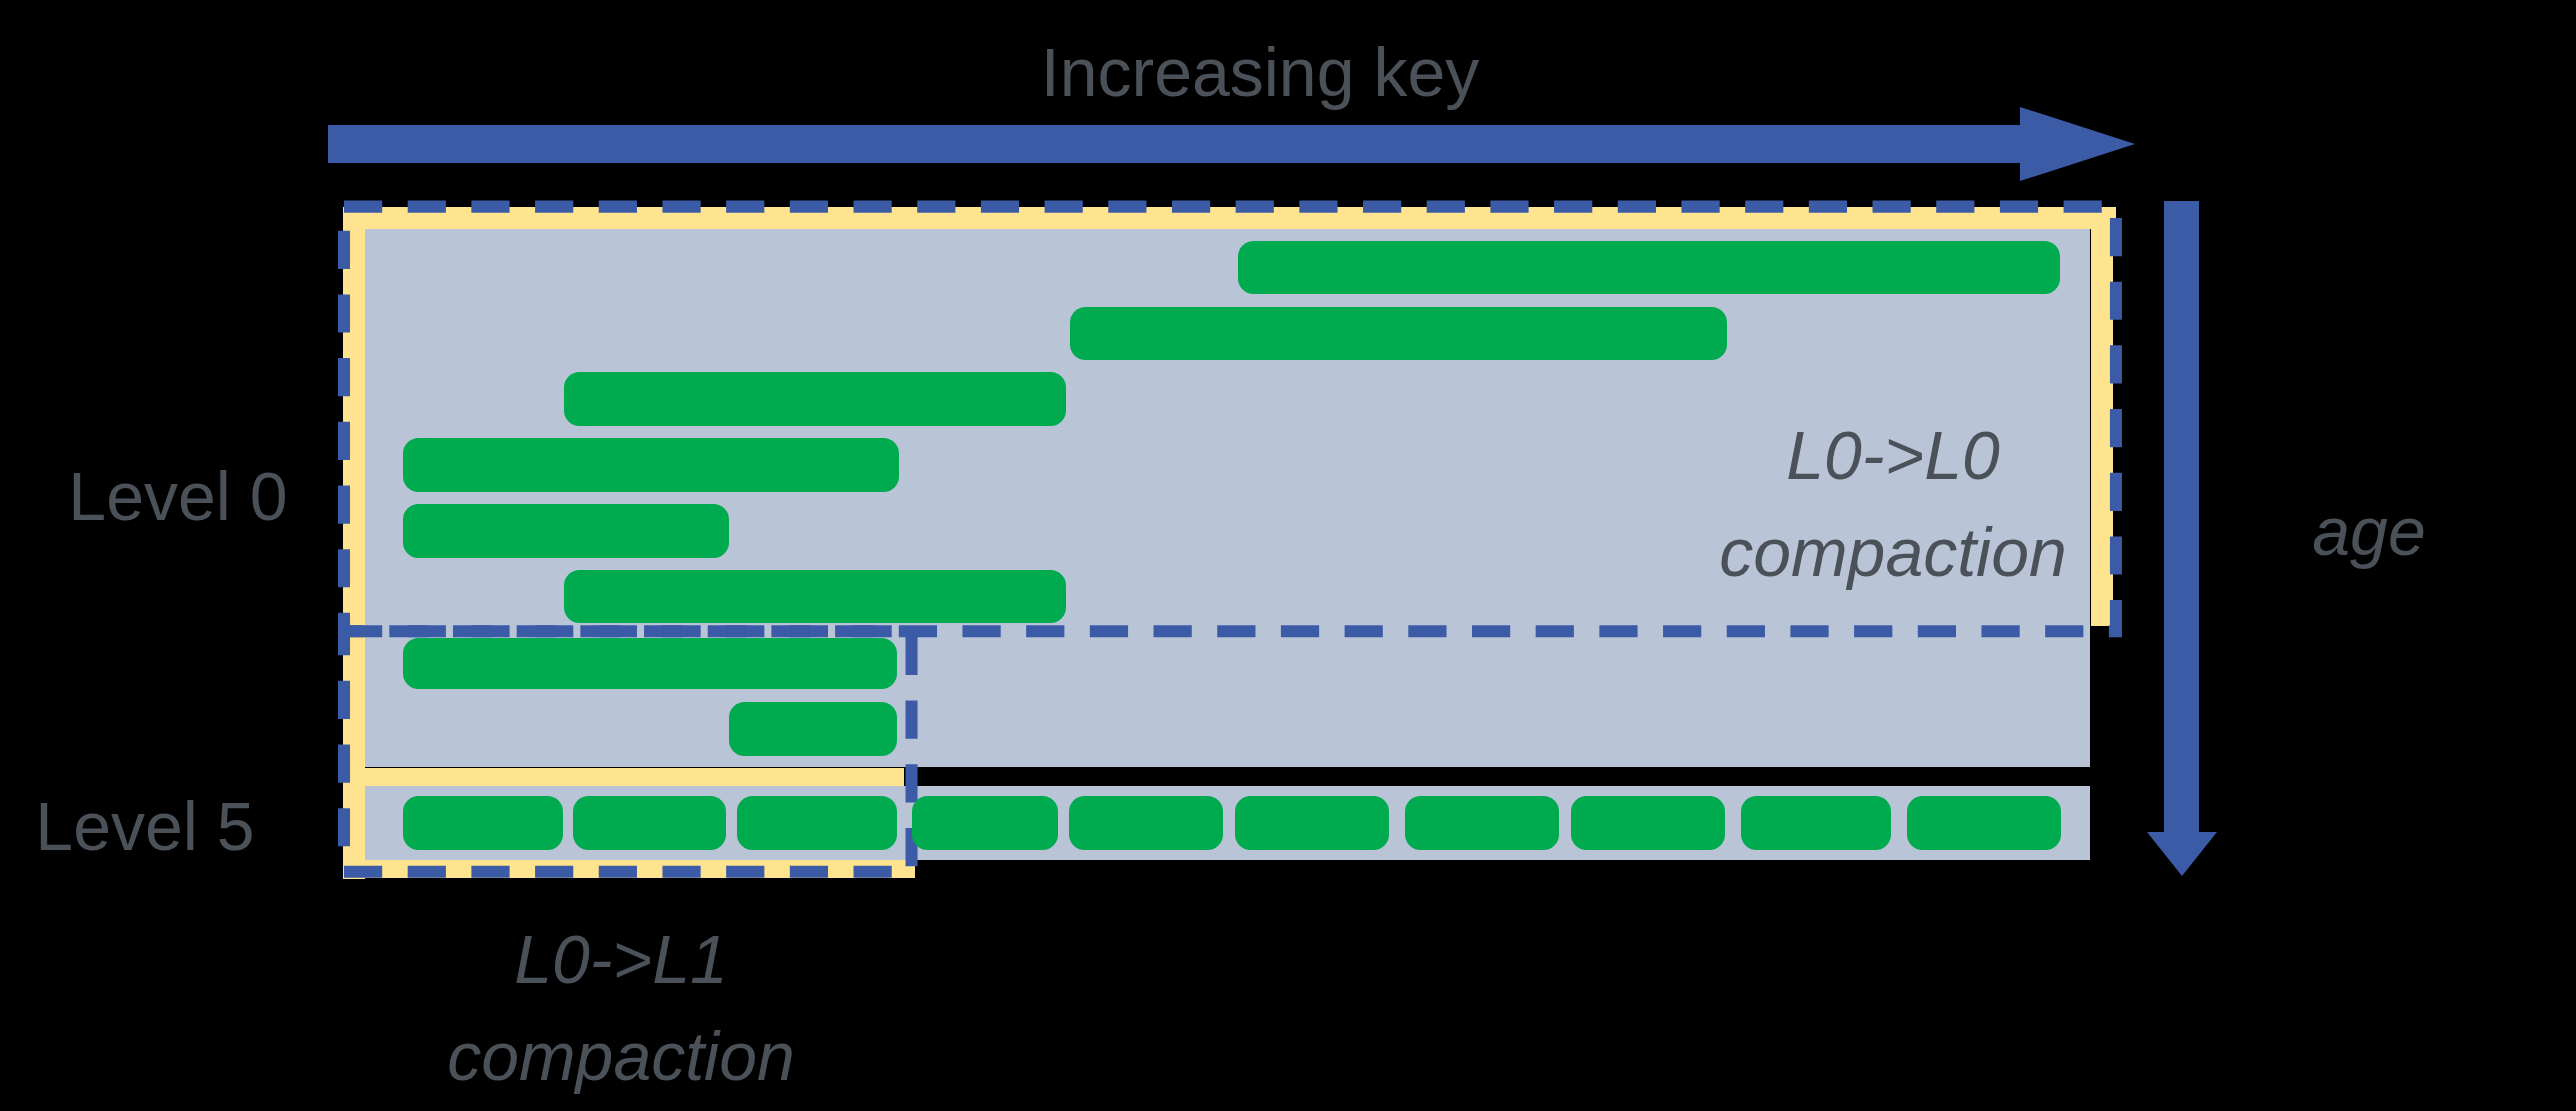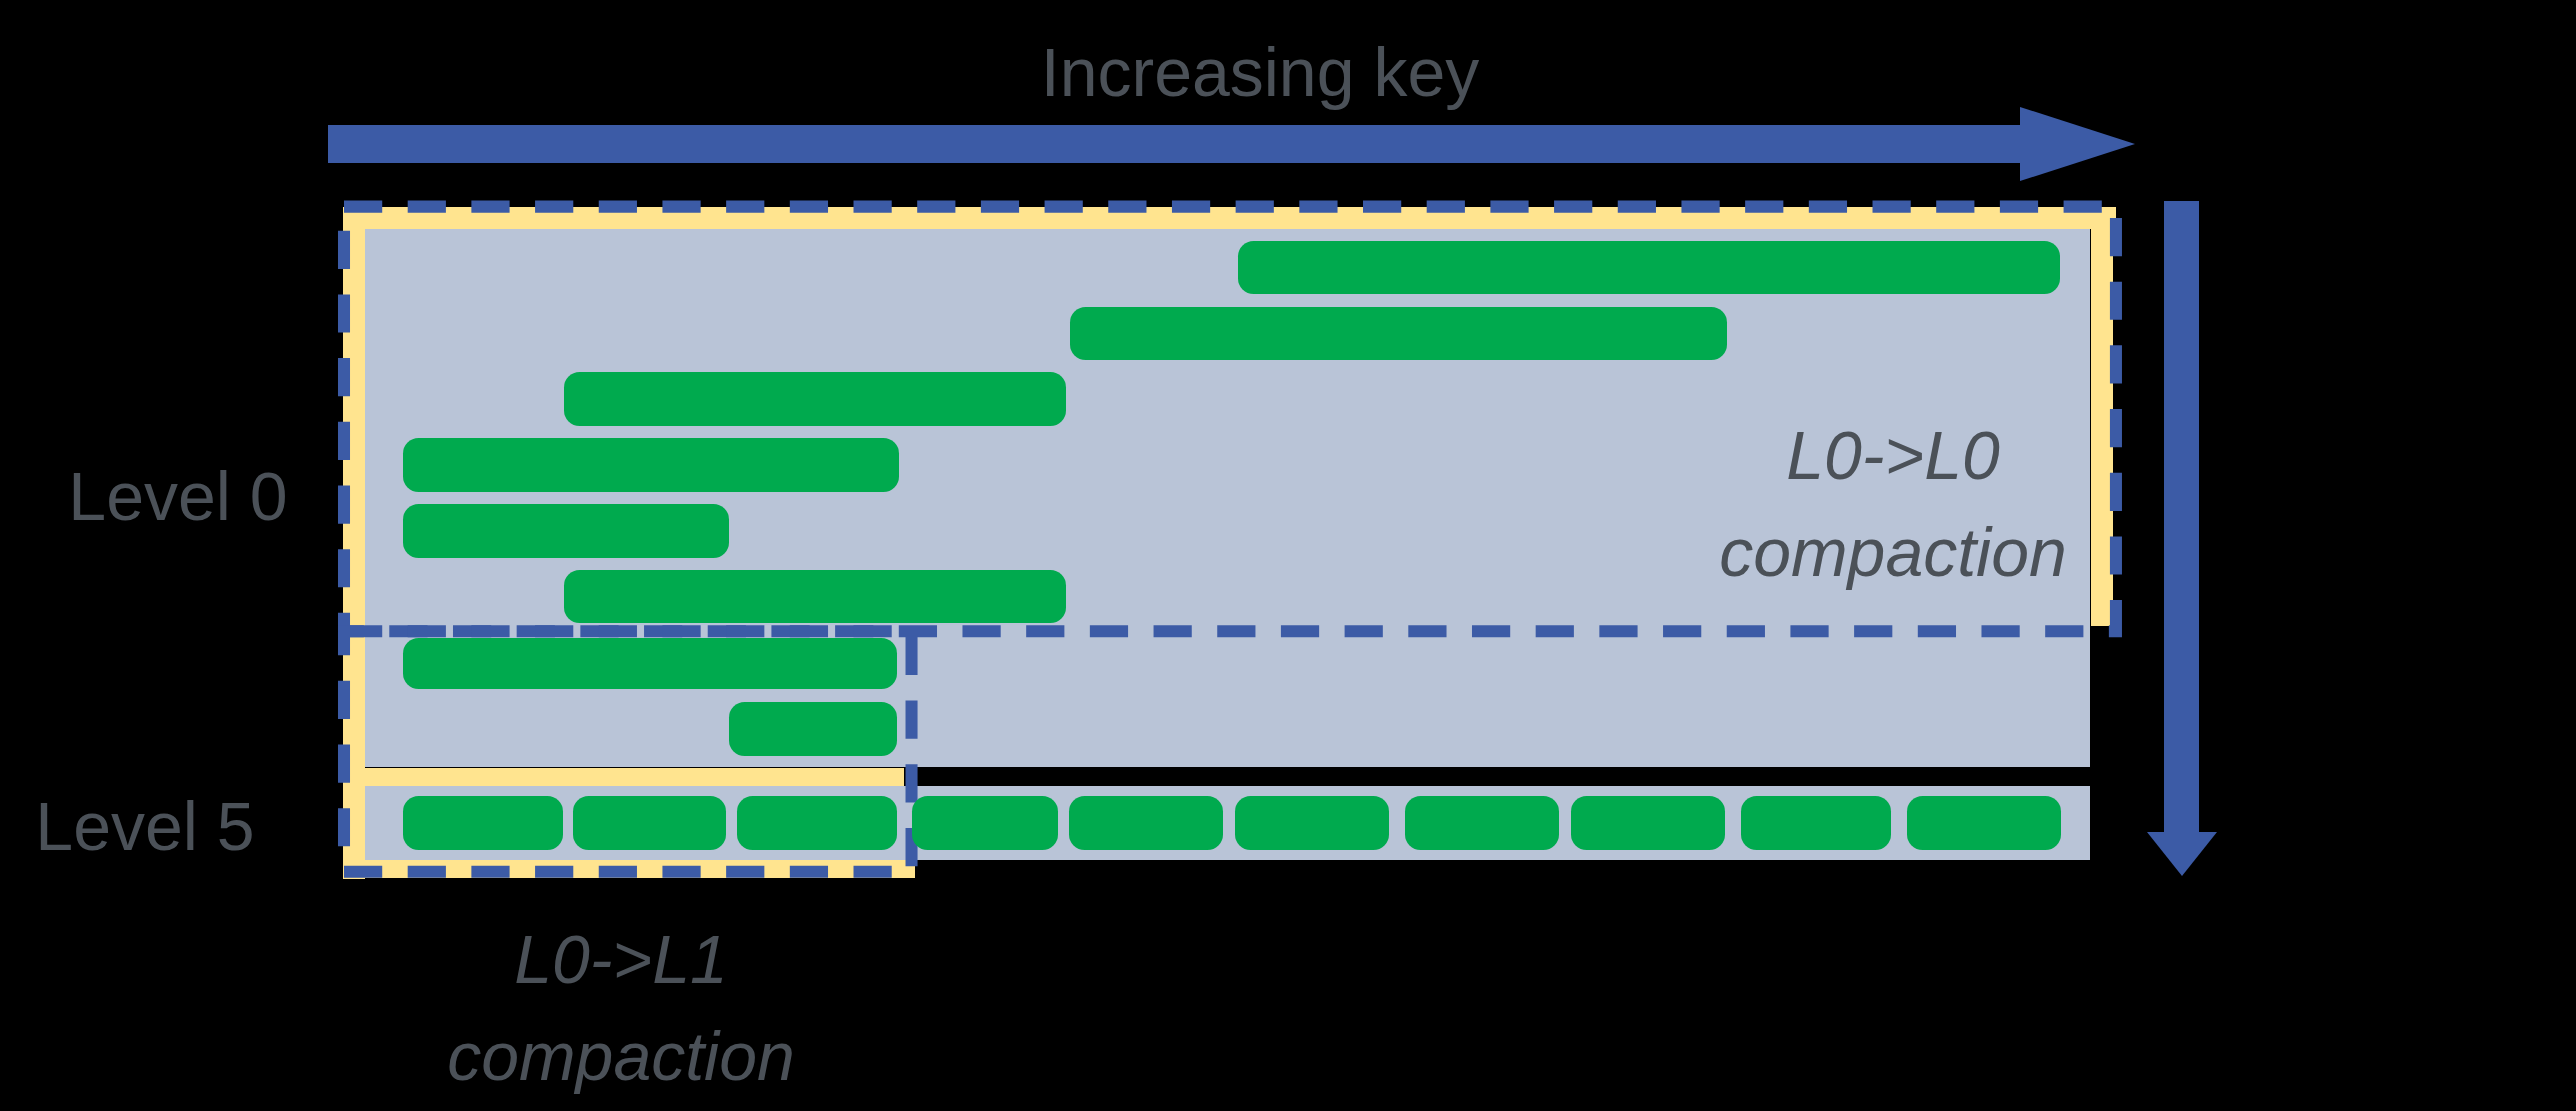--- a/index.html
+++ b/index.html
@@ -103,20 +103,21 @@
 
   <div class="shaft h-shaft"></div>
   <div class="h-head"></div>
 
   <div class="shaft v-shaft"></div>
   <div class="v-head"></div>
 
   <div class="label" style="left:1260px; top:73px;">Increasing key</div>
 
   <div class="label" style="left:2369px; top:532px;">
+    <span>age</span>
   </div>
 
   <div class="label" style="left:142px; top:497px;margin-left:36px;">Level 0</div>
 
   <div class="label" style="left:145px; top:827px;">Level 5</div>
 
   <div class="label" style="left:1893px; top:504px;">
     <span>L0-&gt;L0</span>
     <span>compaction</span>
   </div>

